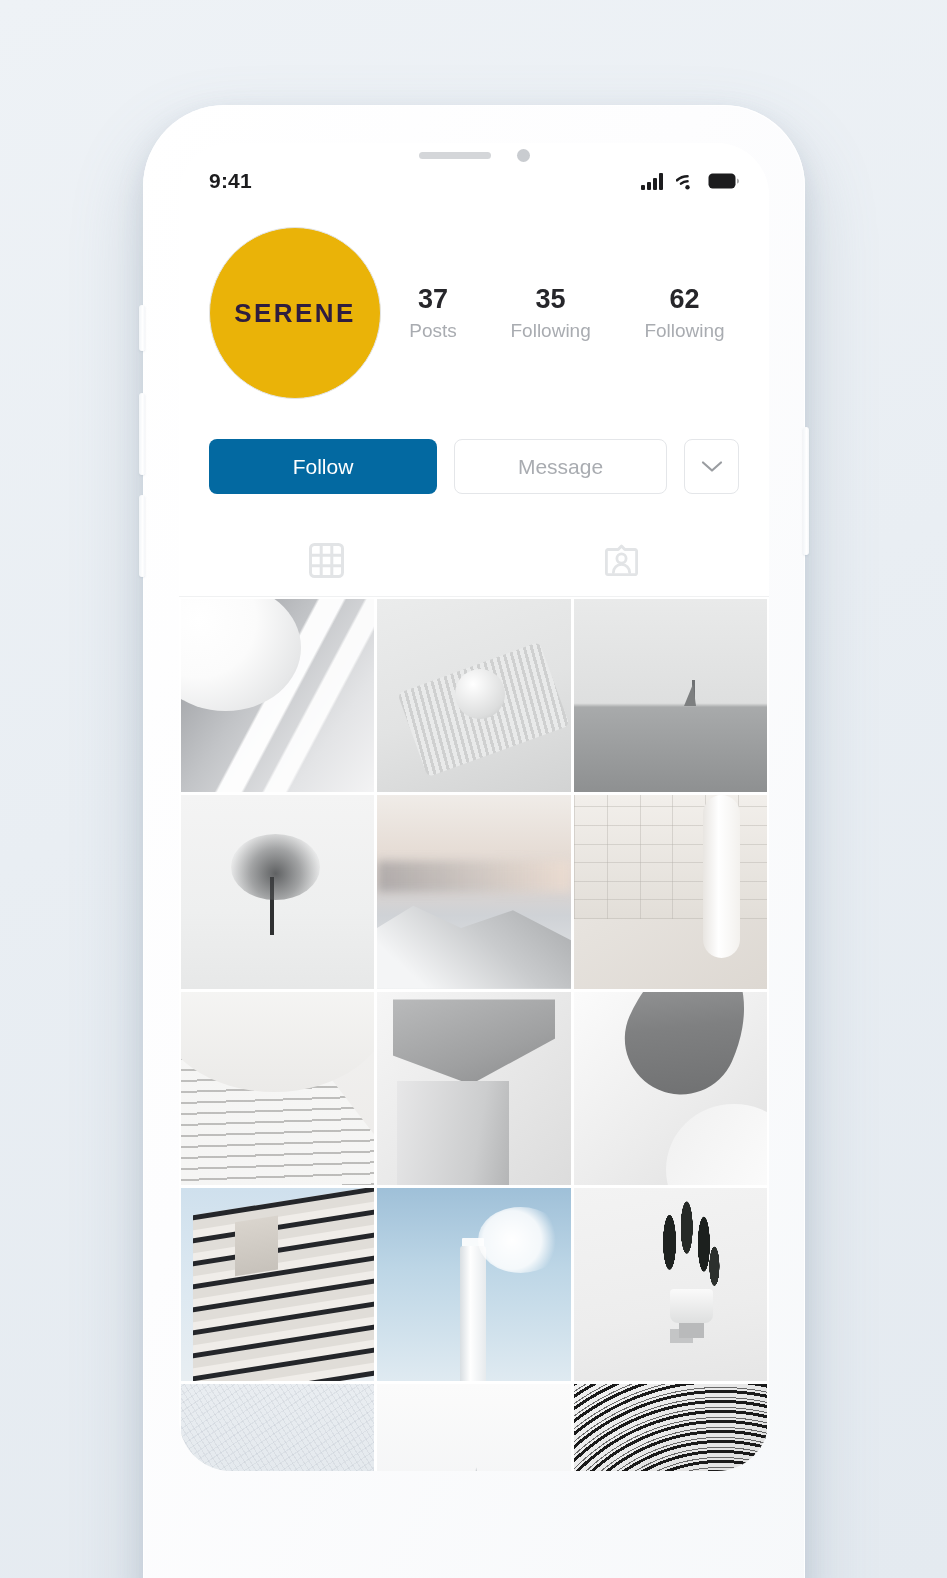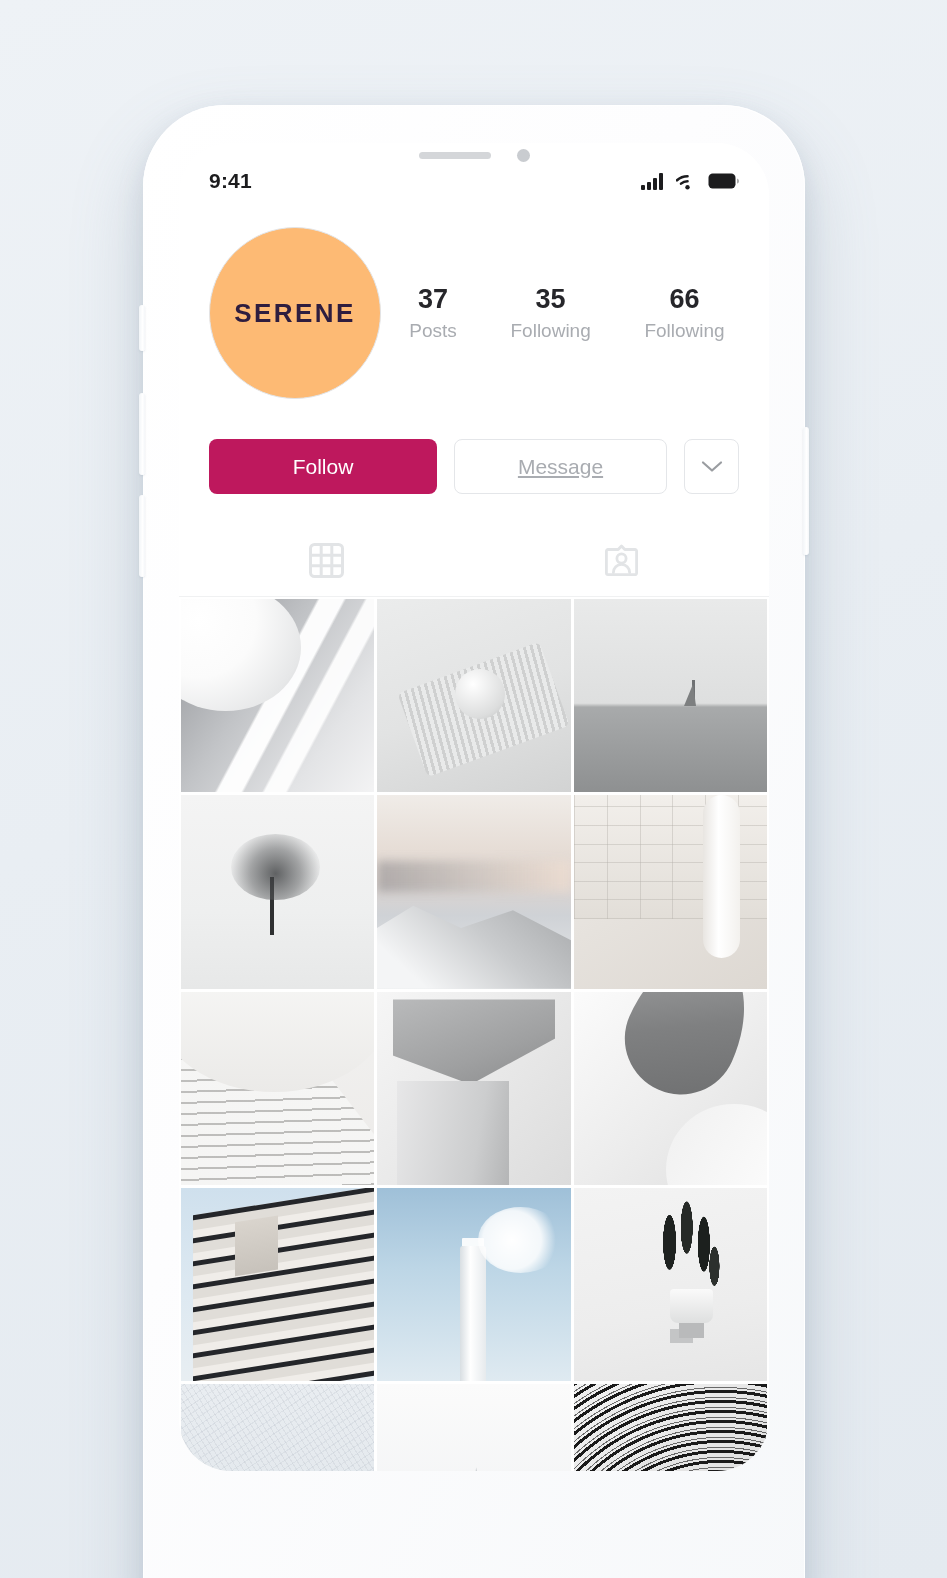--- a/index.html
+++ b/index.html
@@ -113,21 +113,21 @@
     position: absolute;
     top: 62px; left: 0; right: 0;
     padding: 22px 30px 0 30px;
     display: flex;
     align-items: center;
   }
   #avatar {
     width: 172px; height: 172px;
     border-radius: 50%;
     border: 1px solid #e2e4e7;
-    background: #fdba74;
+    background: #eab308;
     display: flex;
     align-items: center;
     justify-content: center;
     flex: 0 0 auto;
   }
   #avatar-label {
     font-size: 26px;
     font-weight: bold;
     letter-spacing: 2.4px;
     color: #2e1d3f;
@@ -176,21 +176,20 @@
   #message-button {
     flex: 1;
     height: 55px;
     background: #ffffff;
     color: #a9acb1;
     border: 1px solid #e4e6e9;
     border-radius: 8px;
     font-size: 21px;
     font-family: inherit;
     cursor: pointer;
-    text-decoration: underline;
   }
   #more-button {
     flex: 0 0 55px;
     height: 55px;
     background: #ffffff;
     border: 1px solid #e4e6e9;
     border-radius: 8px;
     display: flex;
     align-items: center;
     justify-content: center;
@@ -547,28 +546,28 @@
       <div id="stats">
         <div class="stat">
           <div class="stat-value">37</div>
           <div class="stat-label">Posts</div>
         </div>
         <div class="stat">
           <div class="stat-value">35</div>
           <div class="stat-label">Following</div>
         </div>
         <div class="stat">
-          <div class="stat-value">66</div>
+          <div class="stat-value">62</div>
           <div class="stat-label">Following</div>
         </div>
       </div>
     </div>
 
     <div id="action-row">
-      <button id="follow-button" style="background: #be185d;">Follow</button>
+      <button id="follow-button" style="background: #0369a1;">Follow</button>
       <button id="message-button">Message</button>
       <div id="more-button">
         <svg class="icon" width="22" height="13" viewBox="0 0 22 13">
           <path d="M2 2.5 L11 10.5 L20 2.5" stroke="#9a9da1" stroke-width="2.2" fill="none" stroke-linecap="round" stroke-linejoin="round"></path>
         </svg>
       </div>
     </div>
 
     <div id="tab-bar">
       <div class="tab">

